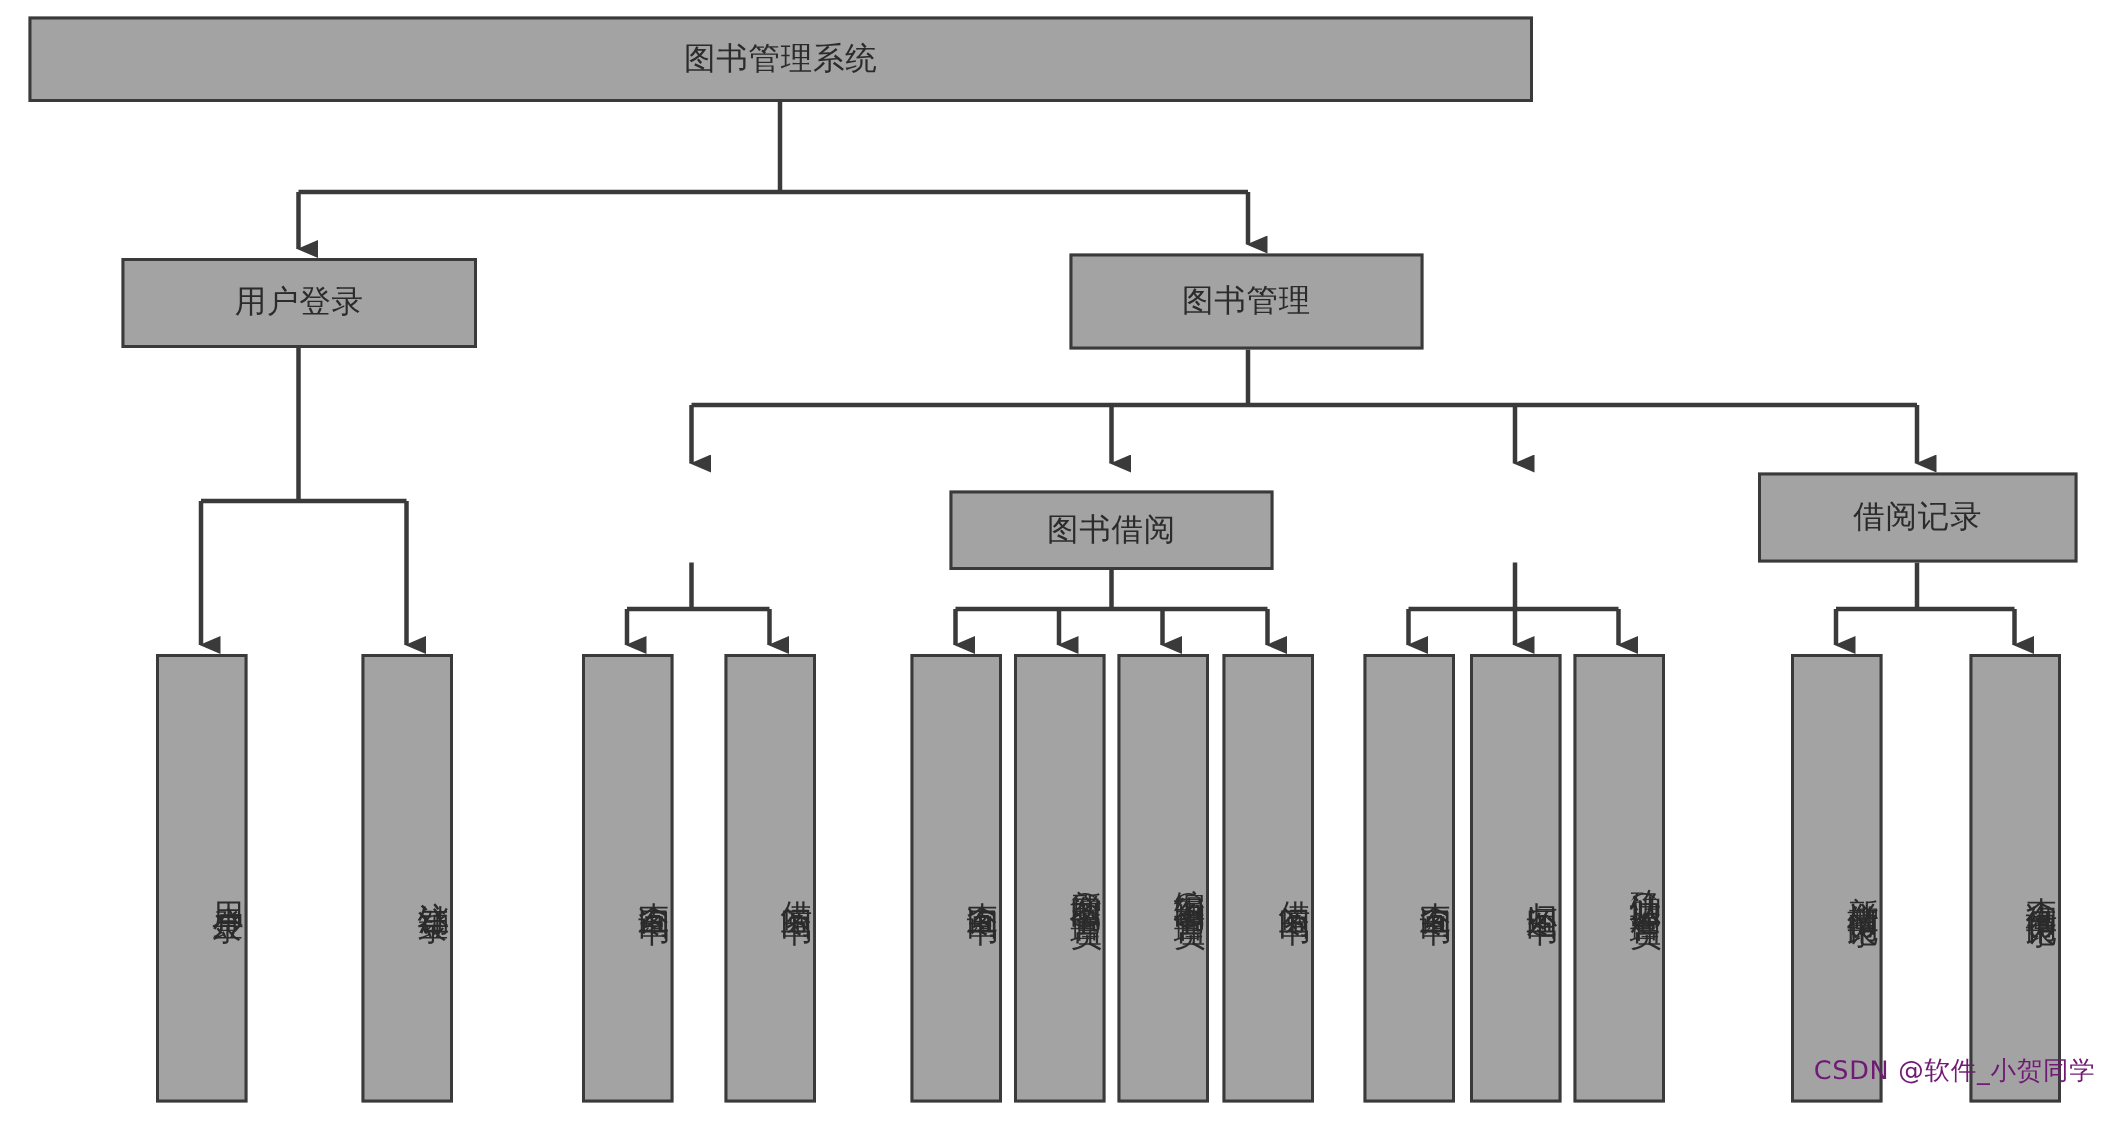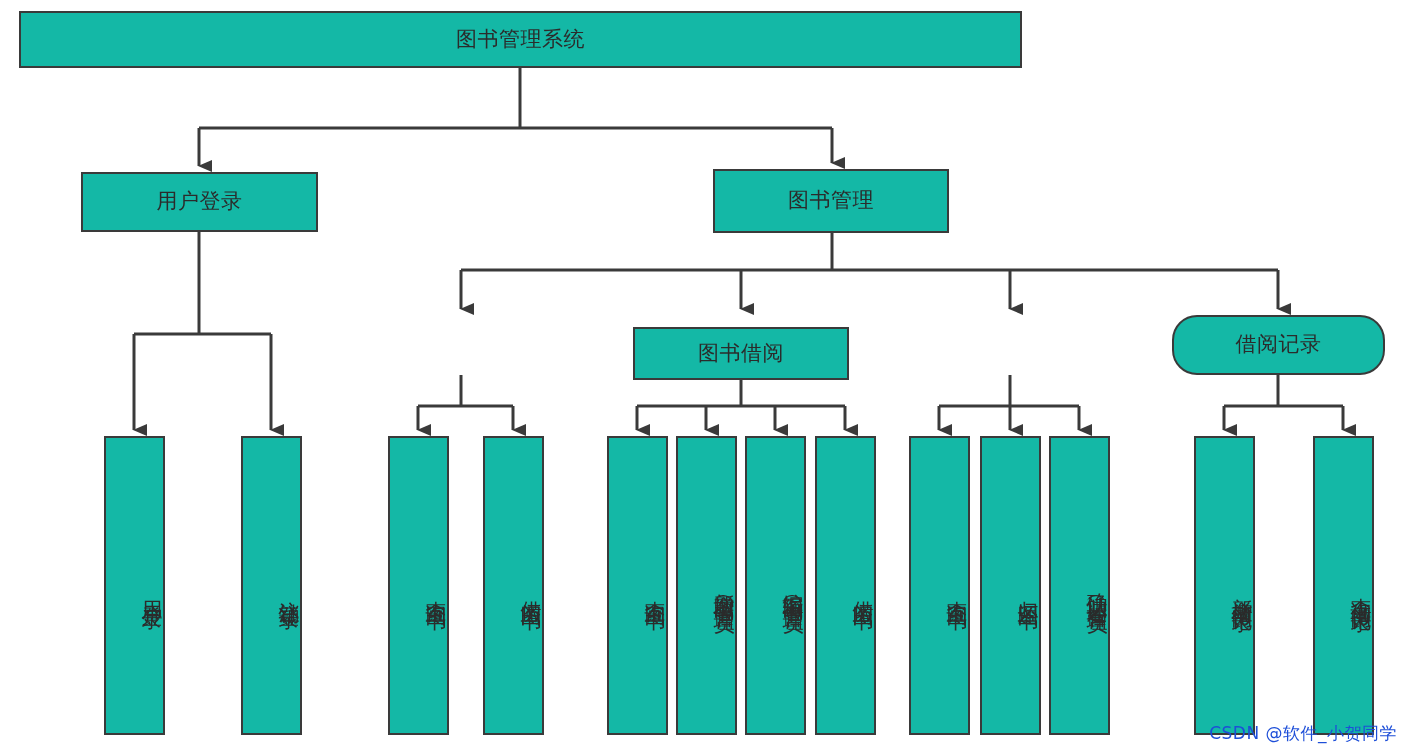--- a/index.html
+++ b/index.html
@@ -22,21 +22,21 @@
     position: absolute;
     left: 0;
     top: 0;
     width: 1405px;
     height: 747px;
   }
   .node {
     position: absolute;
     box-sizing: border-box;
     border: 2px solid #3a3a3a;
-    background: #14b8a6;
+    background: #a3a3a3;
     color: #2b2b2b;
     display: flex;
     align-items: center;
     justify-content: center;
     text-align: center;
     line-height: 1.12;
   }
   .node.h {
     font-size: 21px;
     letter-spacing: 0.5px;
@@ -51,23 +51,23 @@
     justify-content: center;
   }
   .node.v .vtext {
     writing-mode: vertical-rl;
     text-orientation: upright;
     display: block;
   }
   #watermark {
     position: absolute;
     right: 8px;
-    bottom: 2px;
+    bottom: 22px;
     font-size: 17px;
-    color: #1d4ed8;
+    color: #701a75;
     white-space: nowrap;
     letter-spacing: 0.5px;
     pointer-events: none;
   }
 </style>
 </head>
 <body>
 
 <div id="canvas">
 
@@ -132,21 +132,21 @@
   <div class="node h" style="left:713px;top:169px;width:236px;height:64px;">
     <span>图书管理</span>
   </div>
 
 
   <div class="node h" style="left:633px;top:327px;width:216px;height:53px;">
     <span>图书借阅</span>
   </div>
 
 
-  <div class="node h" style="left:1172px;top:315px;width:213px;height:60px;border-radius:25px;">
+  <div class="node h" style="left:1172px;top:315px;width:213px;height:60px;">
     <span>借阅记录</span>
   </div>
 
   <div class="node v" style="left:104px;top:436px;width:61px;height:299px;">
     <span class="vtext">用户登录</span>
   </div>
 
   <div class="node v" style="left:241px;top:436px;width:61px;height:299px;">
     <span class="vtext">注销登录</span>
   </div>

